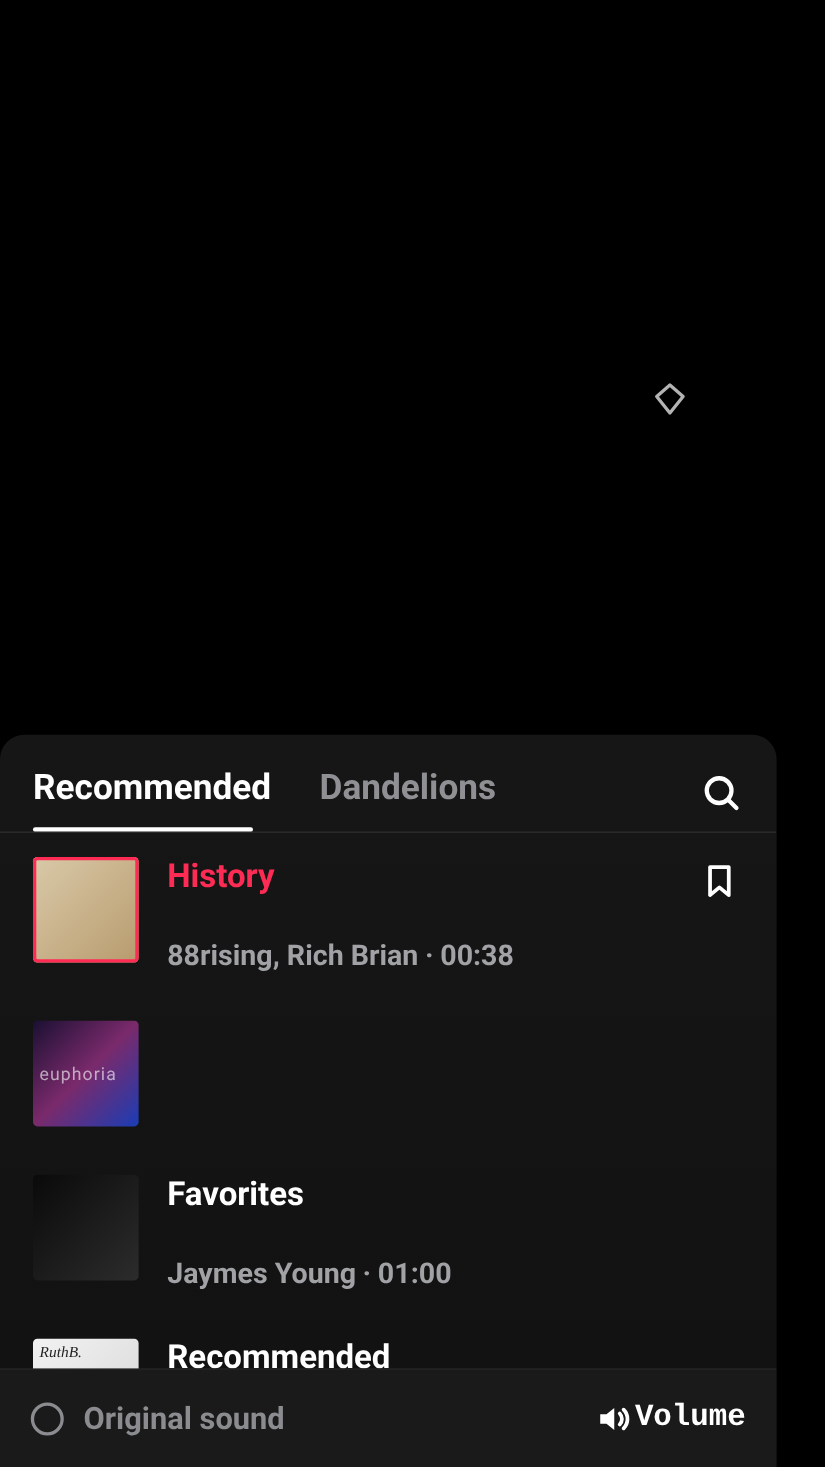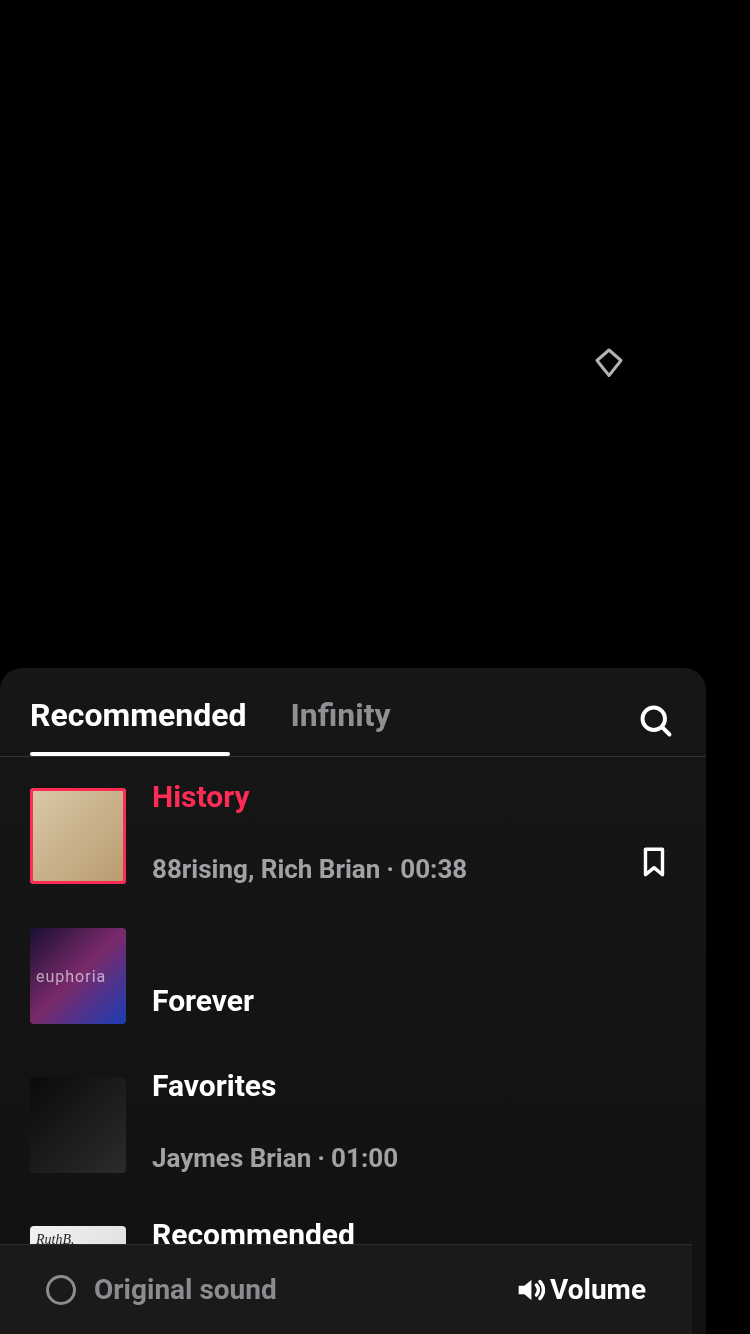--- a/index.html
+++ b/index.html
@@ -14,39 +14,39 @@
     overflow: hidden;
   }
   .tabs-row { display: flex; align-items: center; padding: 28px 30px 0 30px; }
   .tabs { display: flex; gap: 44px; flex: 1; }
   .tab { font-size: 32px; font-weight: 700; color: #8f9094; cursor: pointer; padding-bottom: 22px; }
   .tab.active { color: #fff; }
   .tab-underline { height: 4px; background: #fff; border-radius: 2px; width: 200px; margin-left: 30px; margin-top: -4px; }
   .search-btn { width: 40px; height: 40px; display: flex; align-items: center; justify-content: center; cursor: pointer; margin-bottom: 10px; }
   .divider { height: 1px; background: rgba(255,255,255,0.12); width: 100%; }
   .list { padding: 0 30px; }
-  .track-row { display: flex; align-items: flex-end; padding: 22px 0; gap: 26px; cursor: pointer; }
+  .track-row { display: flex; align-items: flex-start; padding: 22px 0; gap: 26px; cursor: pointer; }
   .cover { width: 96px; height: 96px; border-radius: 4px; flex-shrink: 0; background: #333; display: flex; align-items: center; justify-content: center; font-size: 14px; color: #aaa; text-align: center; overflow: hidden; }
   .cover.selected { outline: 3px solid #fe2c55; outline-offset: -3px; }
   .track-info { flex: 1; min-width: 0; }
   .track-title { font-size: 30px; font-weight: 700; color: #fff; margin-bottom: 6px; }
   .track-title.playing { color: #fe2c55; }
   .track-meta { font-size: 26px; color: #a1a2a5; font-weight: 700; margin-top: 40px; }
   .bookmark-btn { width: 44px; height: 44px; display: flex; align-items: center; justify-content: center; cursor: pointer; }
   .sep { margin: 0 6px; }
   .bottom-bar {
-    position: absolute; left: 0; right: 14px; bottom: 0; height: 90px;
+    position: absolute; left: 0; right: 0; bottom: 0; height: 90px;
     background: #1a1a1a; border-top: 1px solid rgba(255,255,255,0.08);
-    display: flex; align-items: center; padding: 0 46px;
+    display: flex; align-items: center; padding: 0 28px;
     justify-content: space-between;
   }
   .orig-group { display: flex; align-items: center; gap: 18px; cursor: pointer; }
   .radio-circle { width: 30px; height: 30px; border: 3px solid #8b8c8f; border-radius: 50%; }
   .orig-label { font-size: 28px; font-weight: 700; color: #8b8c8f; }
-  .vol-group { display: flex; align-items: center; gap: 3px; cursor: pointer; }
+  .vol-group { display: flex; gap: 3px; cursor: pointer; font-family: Liberation Mono, monospace; }
   .vol-label { font-size: 28px; font-weight: 700; color: #fff; }
   
   .cov-0 { background: linear-gradient(135deg,#d9c9a8,#b89b6e); }
   .cov-1 { background: linear-gradient(135deg,#1b1033,#7a2a6b,#1a3db5); position:relative; }
   .cov-1::after { content:"euphoria"; position:absolute; left:6px; top:50%; transform:translateY(-50%); font-size:16px; color:rgba(255,255,255,0.6); letter-spacing:1px; }
   .cov-2 { background: linear-gradient(135deg,#0a0a0a,#2c2c2c); }
   .cov-3 { background: linear-gradient(135deg,#f2f2f2,#d6d6d6); position:relative; }
   .cov-3::after { content:"RuthB."; position:absolute; left:6px; top:6px; font-size:14px; color:#222; font-style:italic; font-family:Georgia,serif; }
 </style>
 </head>
@@ -58,21 +58,21 @@
   <div class="heart-icon">
     <svg viewBox="0 0 24 24" width="36" height="36" fill="none" stroke="rgba(255,255,255,0.7)" stroke-width="2" stroke-linejoin="round">
       <path d="M12 4 L20 11 L12 21 L4 11 Z"></path>
     </svg>
   </div>
 
   <div class="panel">
     <div class="tabs-row">
       <div class="tabs">
         <div class="tab active">Recommended</div>
-        <div class="tab">Infinity</div>
+        <div class="tab">Dandelions</div>
       </div>
       <div class="search-btn">
         <svg viewBox="0 0 24 24" width="36" height="36" fill="none" stroke="#fff" stroke-width="2.6" stroke-linecap="round">
           <circle cx="10.5" cy="10.5" r="7.5"></circle>
             <line x1="21" y1="21" x2="16" y2="16"></line>
         </svg>
       </div>
     </div>
     <div class="tab-underline"></div>
     <div class="divider"></div>
@@ -90,30 +90,29 @@
         <div class="bookmark-btn">
           <svg viewBox="0 0 24 24" width="34" height="34" fill="none" stroke="#fff" stroke-width="2.4" stroke-linejoin="round">
             <path d="M6 3 h12 v18 l-6 -5 l-6 5 Z"></path>
           </svg>
         </div>
       </div>
 
       <div class="track-row">
         <div class="cover cov-1"></div>
         <div class="track-info">
-          <div class="track-title">Forever</div>
         </div>
       </div>
 
       <div class="track-row">
         <div class="cover cov-2"></div>
         <div class="track-info">
           <div class="track-title">Favorites</div>
           <div class="track-meta">
-            <span>Jaymes Brian</span><span class="sep">·</span><span>01:00</span>
+            <span>Jaymes Young</span><span class="sep">·</span><span>01:00</span>
           </div>
         </div>
       </div>
 
       <div class="track-row">
         <div class="cover cov-3"></div>
         <div class="track-info">
           <div class="track-title">Recommended</div>
           <div class="track-meta">
             <span>Ruth B.</span><span class="sep">·</span><span>01:00</span>

